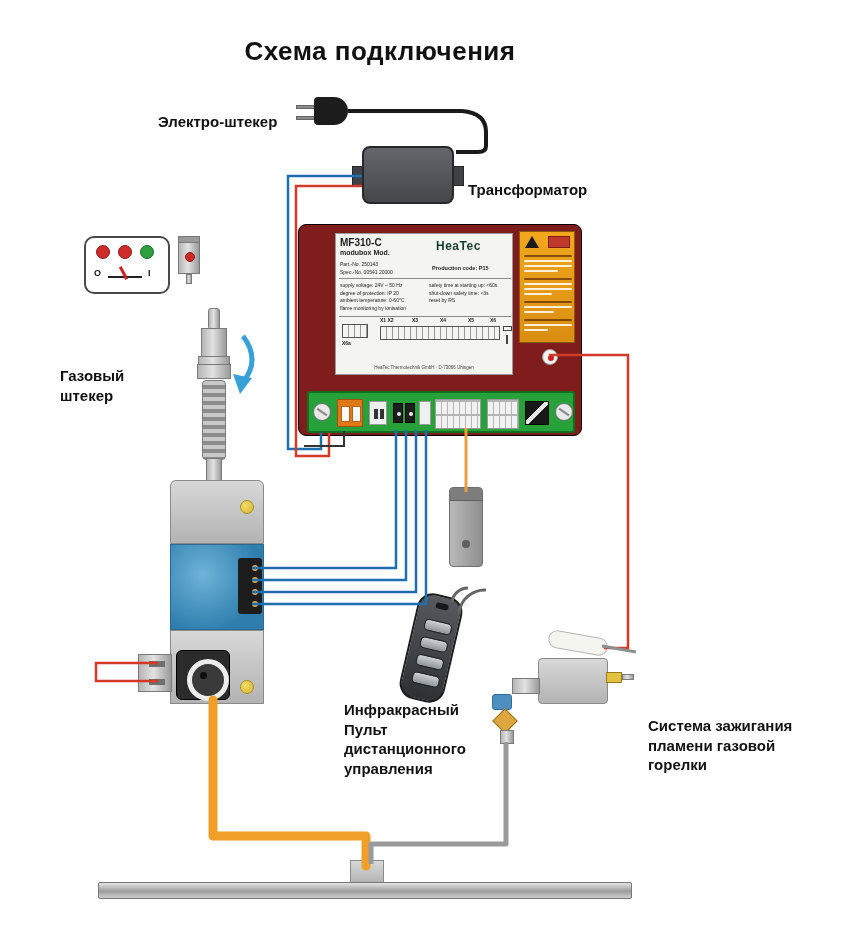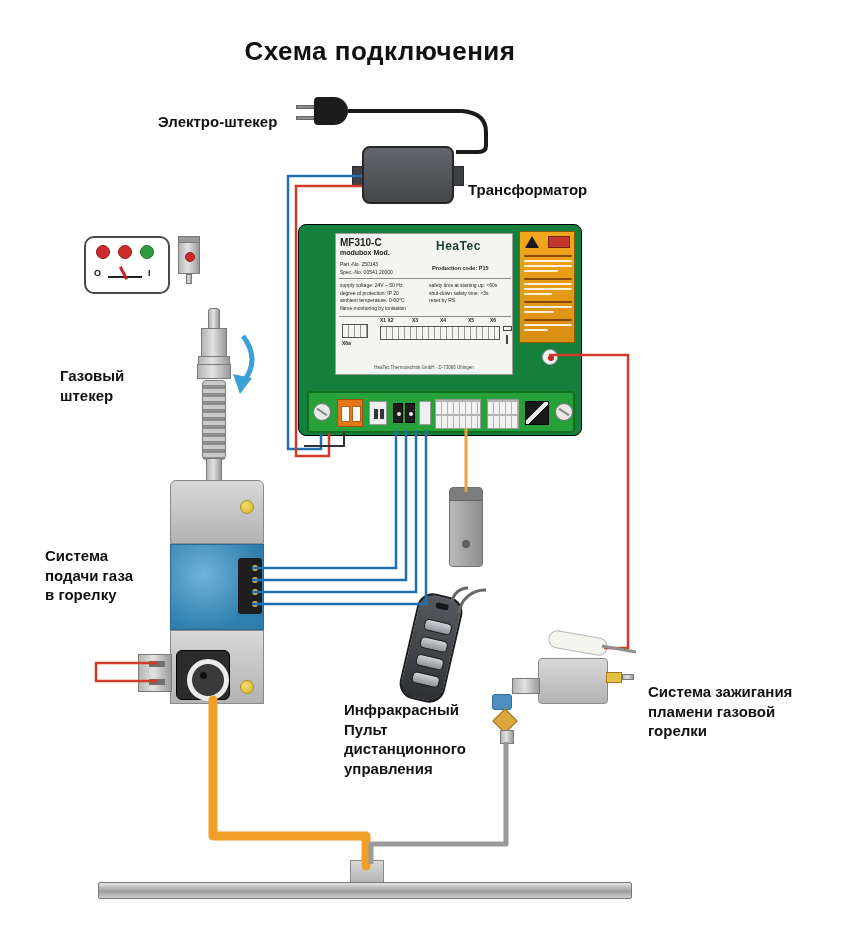--- a/index.html
+++ b/index.html
@@ -3,21 +3,21 @@
 <meta charset="utf-8">
 <style>
   html,body{margin:0;padding:0;background:#ffffff;font-family:"Liberation Sans",sans-serif;}
   .canvas{position:relative;width:847px;height:929px;background:#fff;overflow:hidden;}
   .abs{position:absolute;box-sizing:border-box;}
   .lbl{font-weight:bold;color:#111;font-size:15px;line-height:1.3;white-space:pre-line;z-index:4;}
   .title{font-weight:bold;color:#111;font-size:26px;text-align:center;letter-spacing:.5px;}
   svg.wires{position:absolute;left:0;top:0;z-index:3;pointer-events:none;}
   .comp{z-index:2;}
   
-  .cbox{background:#15803d;border:1px solid #000;border-radius:8px;}
+  .cbox{background:#7f1d1d;border:1px solid #000;border-radius:8px;}
   .clabel{background:#f4f4f0;border:1px solid #9a9a9a;color:#222;}
   .clabel .model{font-size:10px;font-weight:bold;}
   .clabel .series{font-size:7px;font-weight:bold;}
   .clabel .brand{font-size:12px;font-weight:bold;color:#173f2e;letter-spacing:.5px;}
   .clabel .tiny{font-size:5px;line-height:1.5;white-space:pre-line;}
   .clabel .tinyb{font-size:5.5px;font-weight:bold;}
   .clabel .divider{height:1px;background:#8a8a8a;}
   .clabel .tbox{border:1px solid #555;background:
       repeating-linear-gradient(90deg,transparent 0 5px,#9a9a9a 5px 6px);}
   .clabel .tlabel{font-size:5px;font-weight:bold;position:absolute;}
@@ -212,23 +212,20 @@
       <div class="abs conn-striped" style="left:216px;top:8px;width:24px;height:24px;"></div>
       <div class="abs screw" style="left:246px;top:10px;width:18px;height:18px;"></div>
     </div>
   </div>
 
   <div class="abs comp sensor" style="left:449px;top:487px;width:34px;height:80px;">
     <div class="abs" style="left:0;top:0;width:32px;height:13px;background:#7d7d7d;border-bottom:1px solid #5f5f5f;"></div>
     <div class="abs" style="left:12px;top:52px;width:8px;height:8px;border-radius:50%;background:#5f5f5f;"></div>
   </div>
 
-  <div class="abs lbl" style="left:45px;top:546px;">Система
-подачи газа
-в горелку</div>
   <div class="abs comp graybody" style="left:170px;top:480px;width:94px;height:64px;border-radius:6px 6px 0 0;"></div>
   <div class="abs comp yscrew" style="left:240px;top:500px;width:14px;height:14px;"></div>
   <div class="abs comp bluebody" style="left:170px;top:544px;width:94px;height:86px;"></div>
   <div class="abs comp" style="left:238px;top:558px;width:24px;height:56px;background:#1d1d1d;border-radius:3px;z-index:2;">
     <div class="abs" style="left:14px;top:7px;width:6px;height:6px;border-radius:50%;background:#d9b04a;"></div>
     <div class="abs" style="left:14px;top:19px;width:6px;height:6px;border-radius:50%;background:#d9b04a;"></div>
     <div class="abs" style="left:14px;top:31px;width:6px;height:6px;border-radius:50%;background:#d9b04a;"></div>
     <div class="abs" style="left:14px;top:43px;width:6px;height:6px;border-radius:50%;background:#d9b04a;"></div>
   </div>
   <div class="abs comp graybody" style="left:170px;top:630px;width:94px;height:74px;"></div>
@@ -255,20 +252,20 @@
 управления</div>
 
   <div class="abs comp insulator" style="left:548px;top:634px;width:60px;height:18px;"></div>
   <div class="abs comp graybody" style="left:538px;top:658px;width:70px;height:46px;border-radius:4px;"></div>
   <div class="abs comp yellowpart" style="left:606px;top:672px;width:16px;height:11px;"></div>
   <div class="abs comp metal" style="left:622px;top:674px;width:12px;height:6px;"></div>
   <div class="abs comp metal" style="left:512px;top:678px;width:28px;height:16px;"></div>
   <div class="abs comp bluefit" style="left:492px;top:694px;width:20px;height:16px;"></div>
   <div class="abs comp diamond" style="left:496px;top:712px;width:18px;height:18px;"></div>
   <div class="abs comp metal" style="left:500px;top:730px;width:14px;height:14px;"></div>
-  <div class="abs lbl" style="left:648px;top:682px;">Система зажигания
+  <div class="abs lbl" style="left:648px;top:716px;">Система зажигания
 пламени газовой
 горелки</div>
 
   <div class="abs comp graybody" style="left:350px;top:860px;width:34px;height:24px;"></div>
   <div class="abs comp manifold" style="left:98px;top:882px;width:534px;height:17px;"></div>
 
 </div>
 
 </body></html>

